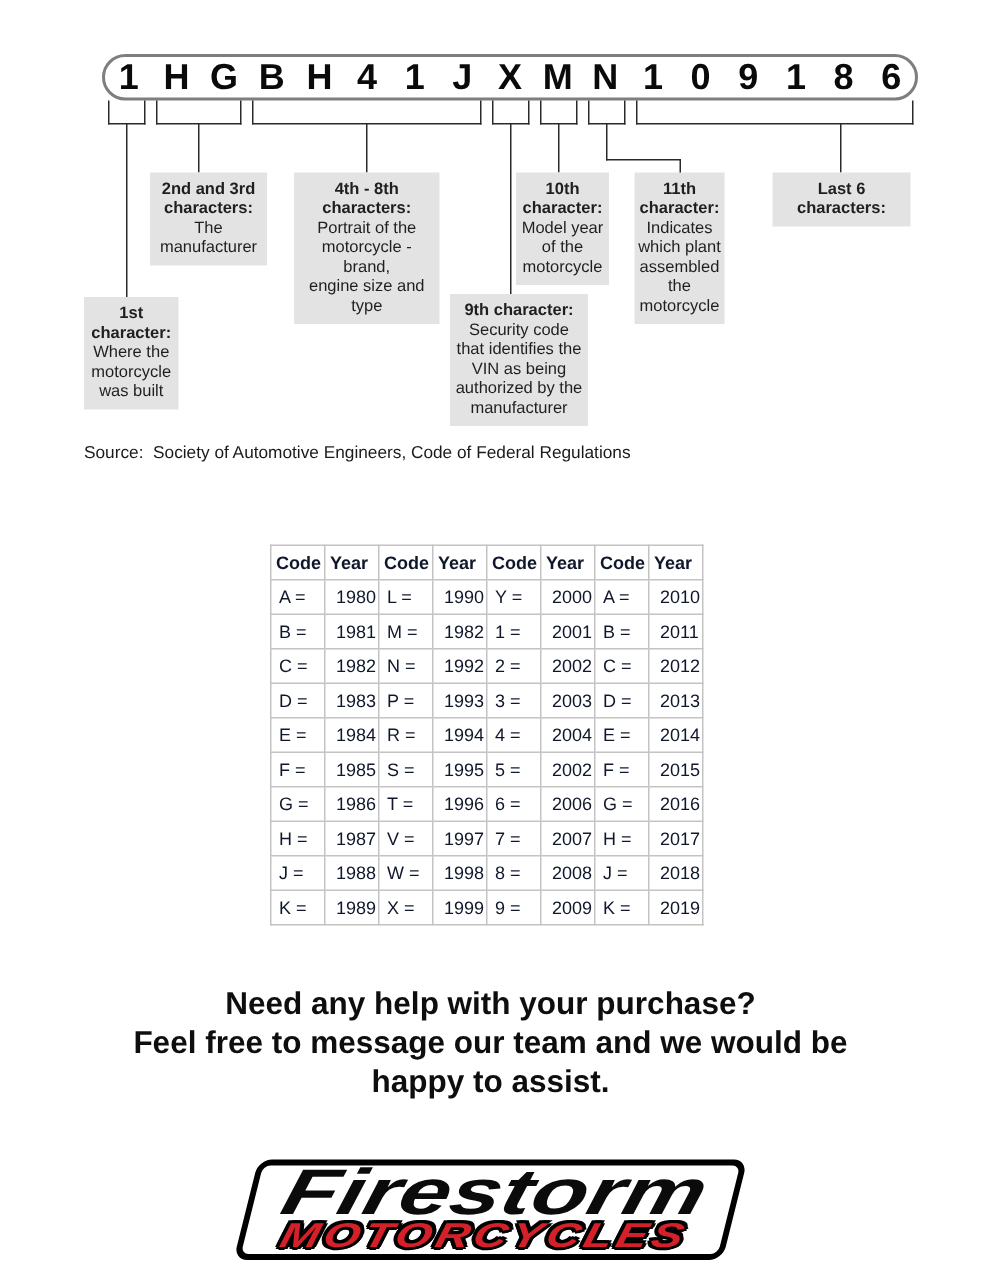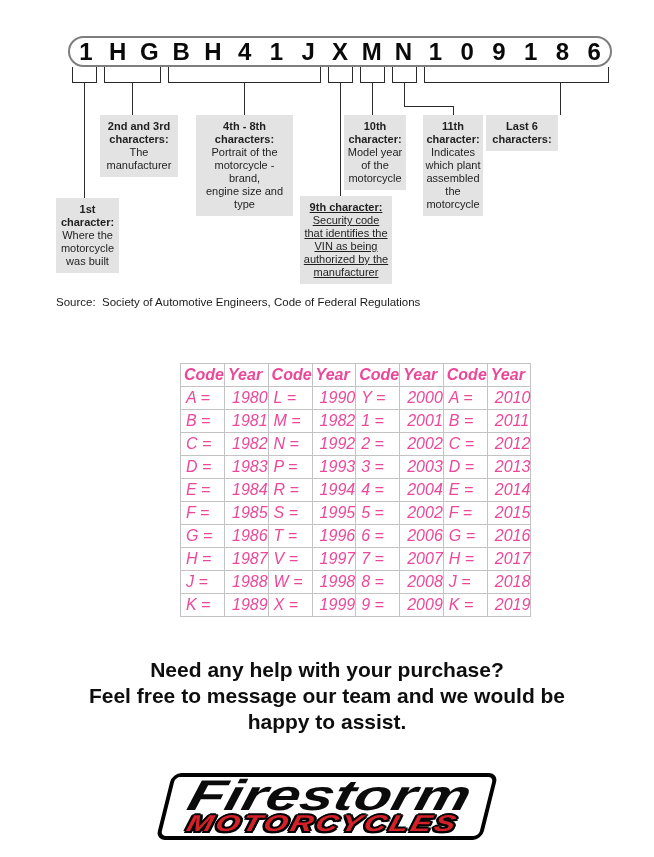--- a/index.html
+++ b/index.html
@@ -36,30 +36,30 @@
   #d7{left:560px;top:82px;height:33px;}
 
   
   .callout{position:absolute;background:#e3e3e3;color:#1f1f1f;font-size:11px;line-height:13px;
            text-align:center;padding:5px 2px;box-sizing:border-box;}
   .co-title{font-weight:bold;white-space:pre-line;}
   .co-body{white-space:pre-line;}
   #co-first{left:56px;top:198px;width:63px;}
   #co-second{left:100px;top:115px;width:78px;}
   #co-fourth{left:196px;top:115px;width:97px;}
-  #co-ninth{left:300px;top:196px;width:92px;text-decoration:underline;}
+  #co-ninth{left:300px;top:196px;width:92px;}
   #co-tenth{left:344px;top:115px;width:62px;}
   #co-eleventh{left:423px;top:115px;width:60px;}
-  #co-last{left:486px;top:115px;width:72px;}
+  #co-last{left:515px;top:115px;width:92px;}
 
   .source{position:absolute;left:56px;top:296px;font-size:11.5px;color:#1a1a1a;white-space:pre;}
 
   
   .year-table{position:absolute;left:180px;top:363px;border-collapse:collapse;
-              font-size:16px;color:#ec4899;background:#fff;font-style:italic;}
+              font-size:12px;color:#0f172a;background:#fff;}
   .year-table th,.year-table td{border:1px solid #c3c3c3;height:23px;box-sizing:border-box;
               width:36px;text-align:left;vertical-align:middle;}
   .year-table th{font-weight:bold;padding:0 0 0 3px;}
   .year-table td.code-cell{padding:0 0 0 5px;}
   .year-table td.year-cell{padding:0 0 0 7px;}
 
   
   .help{position:absolute;left:0;top:657px;width:654px;text-align:center;
         font-size:21px;font-weight:bold;line-height:26px;color:#0e0e0e;}
 

